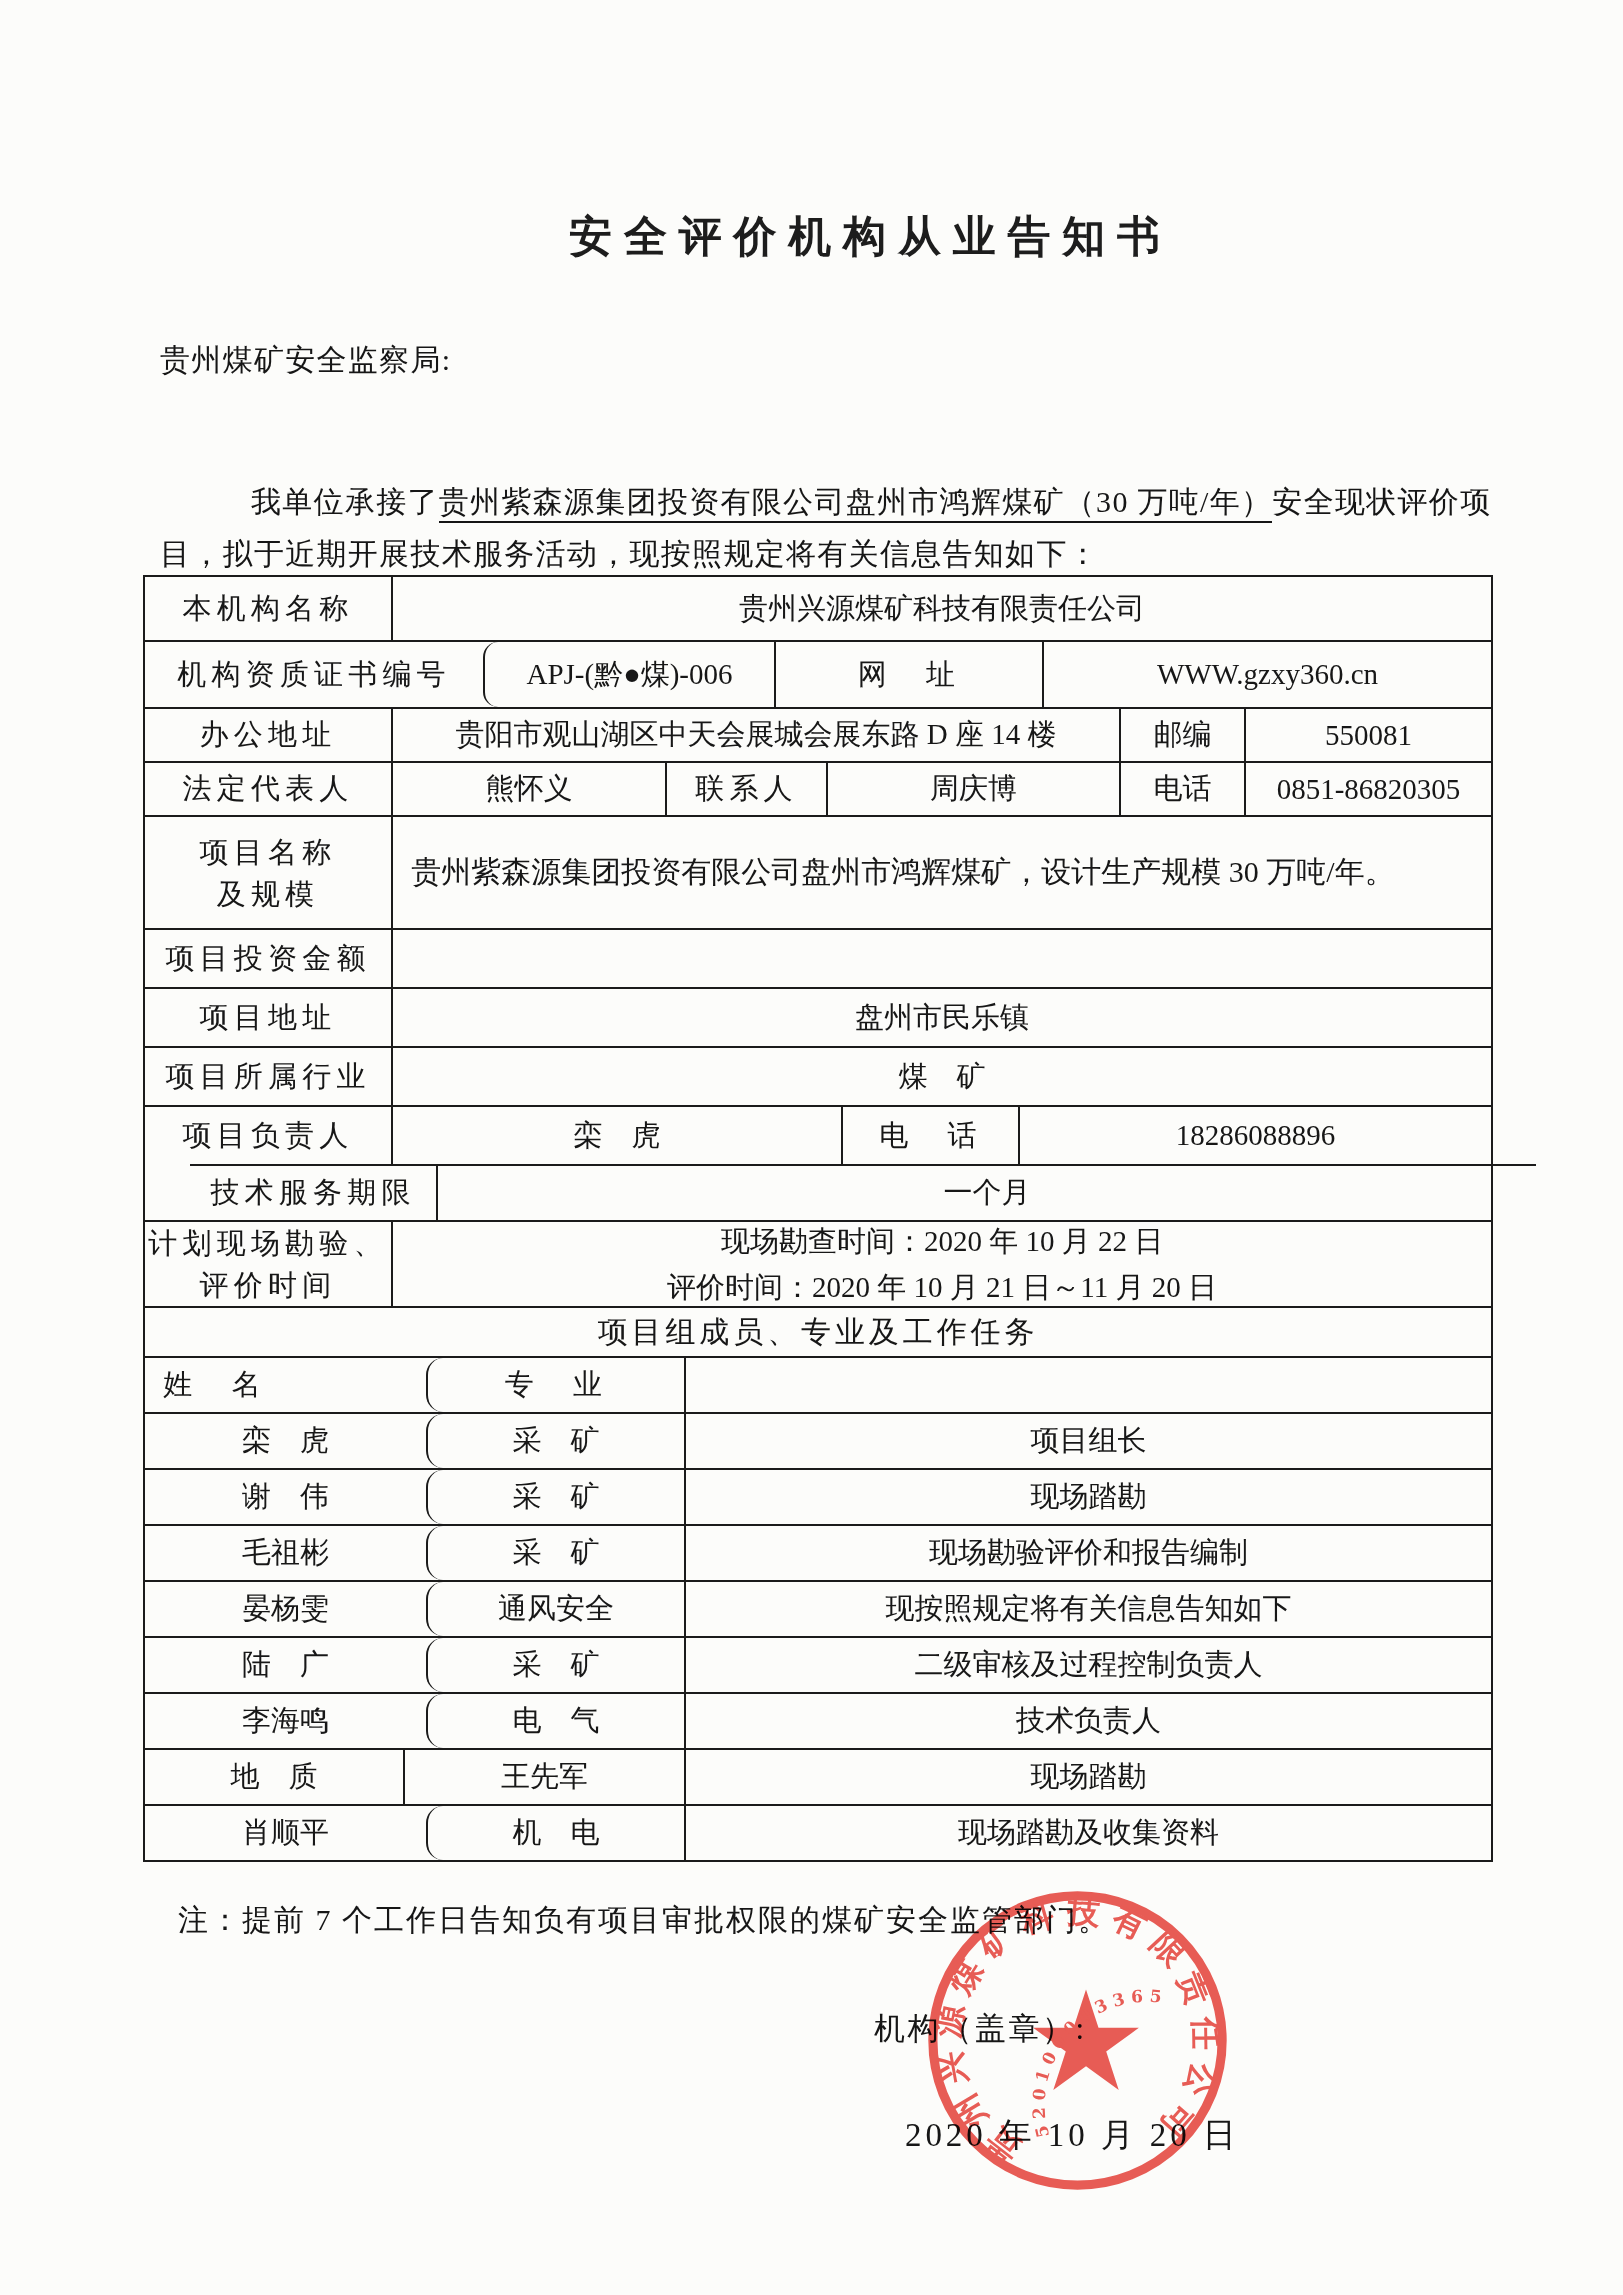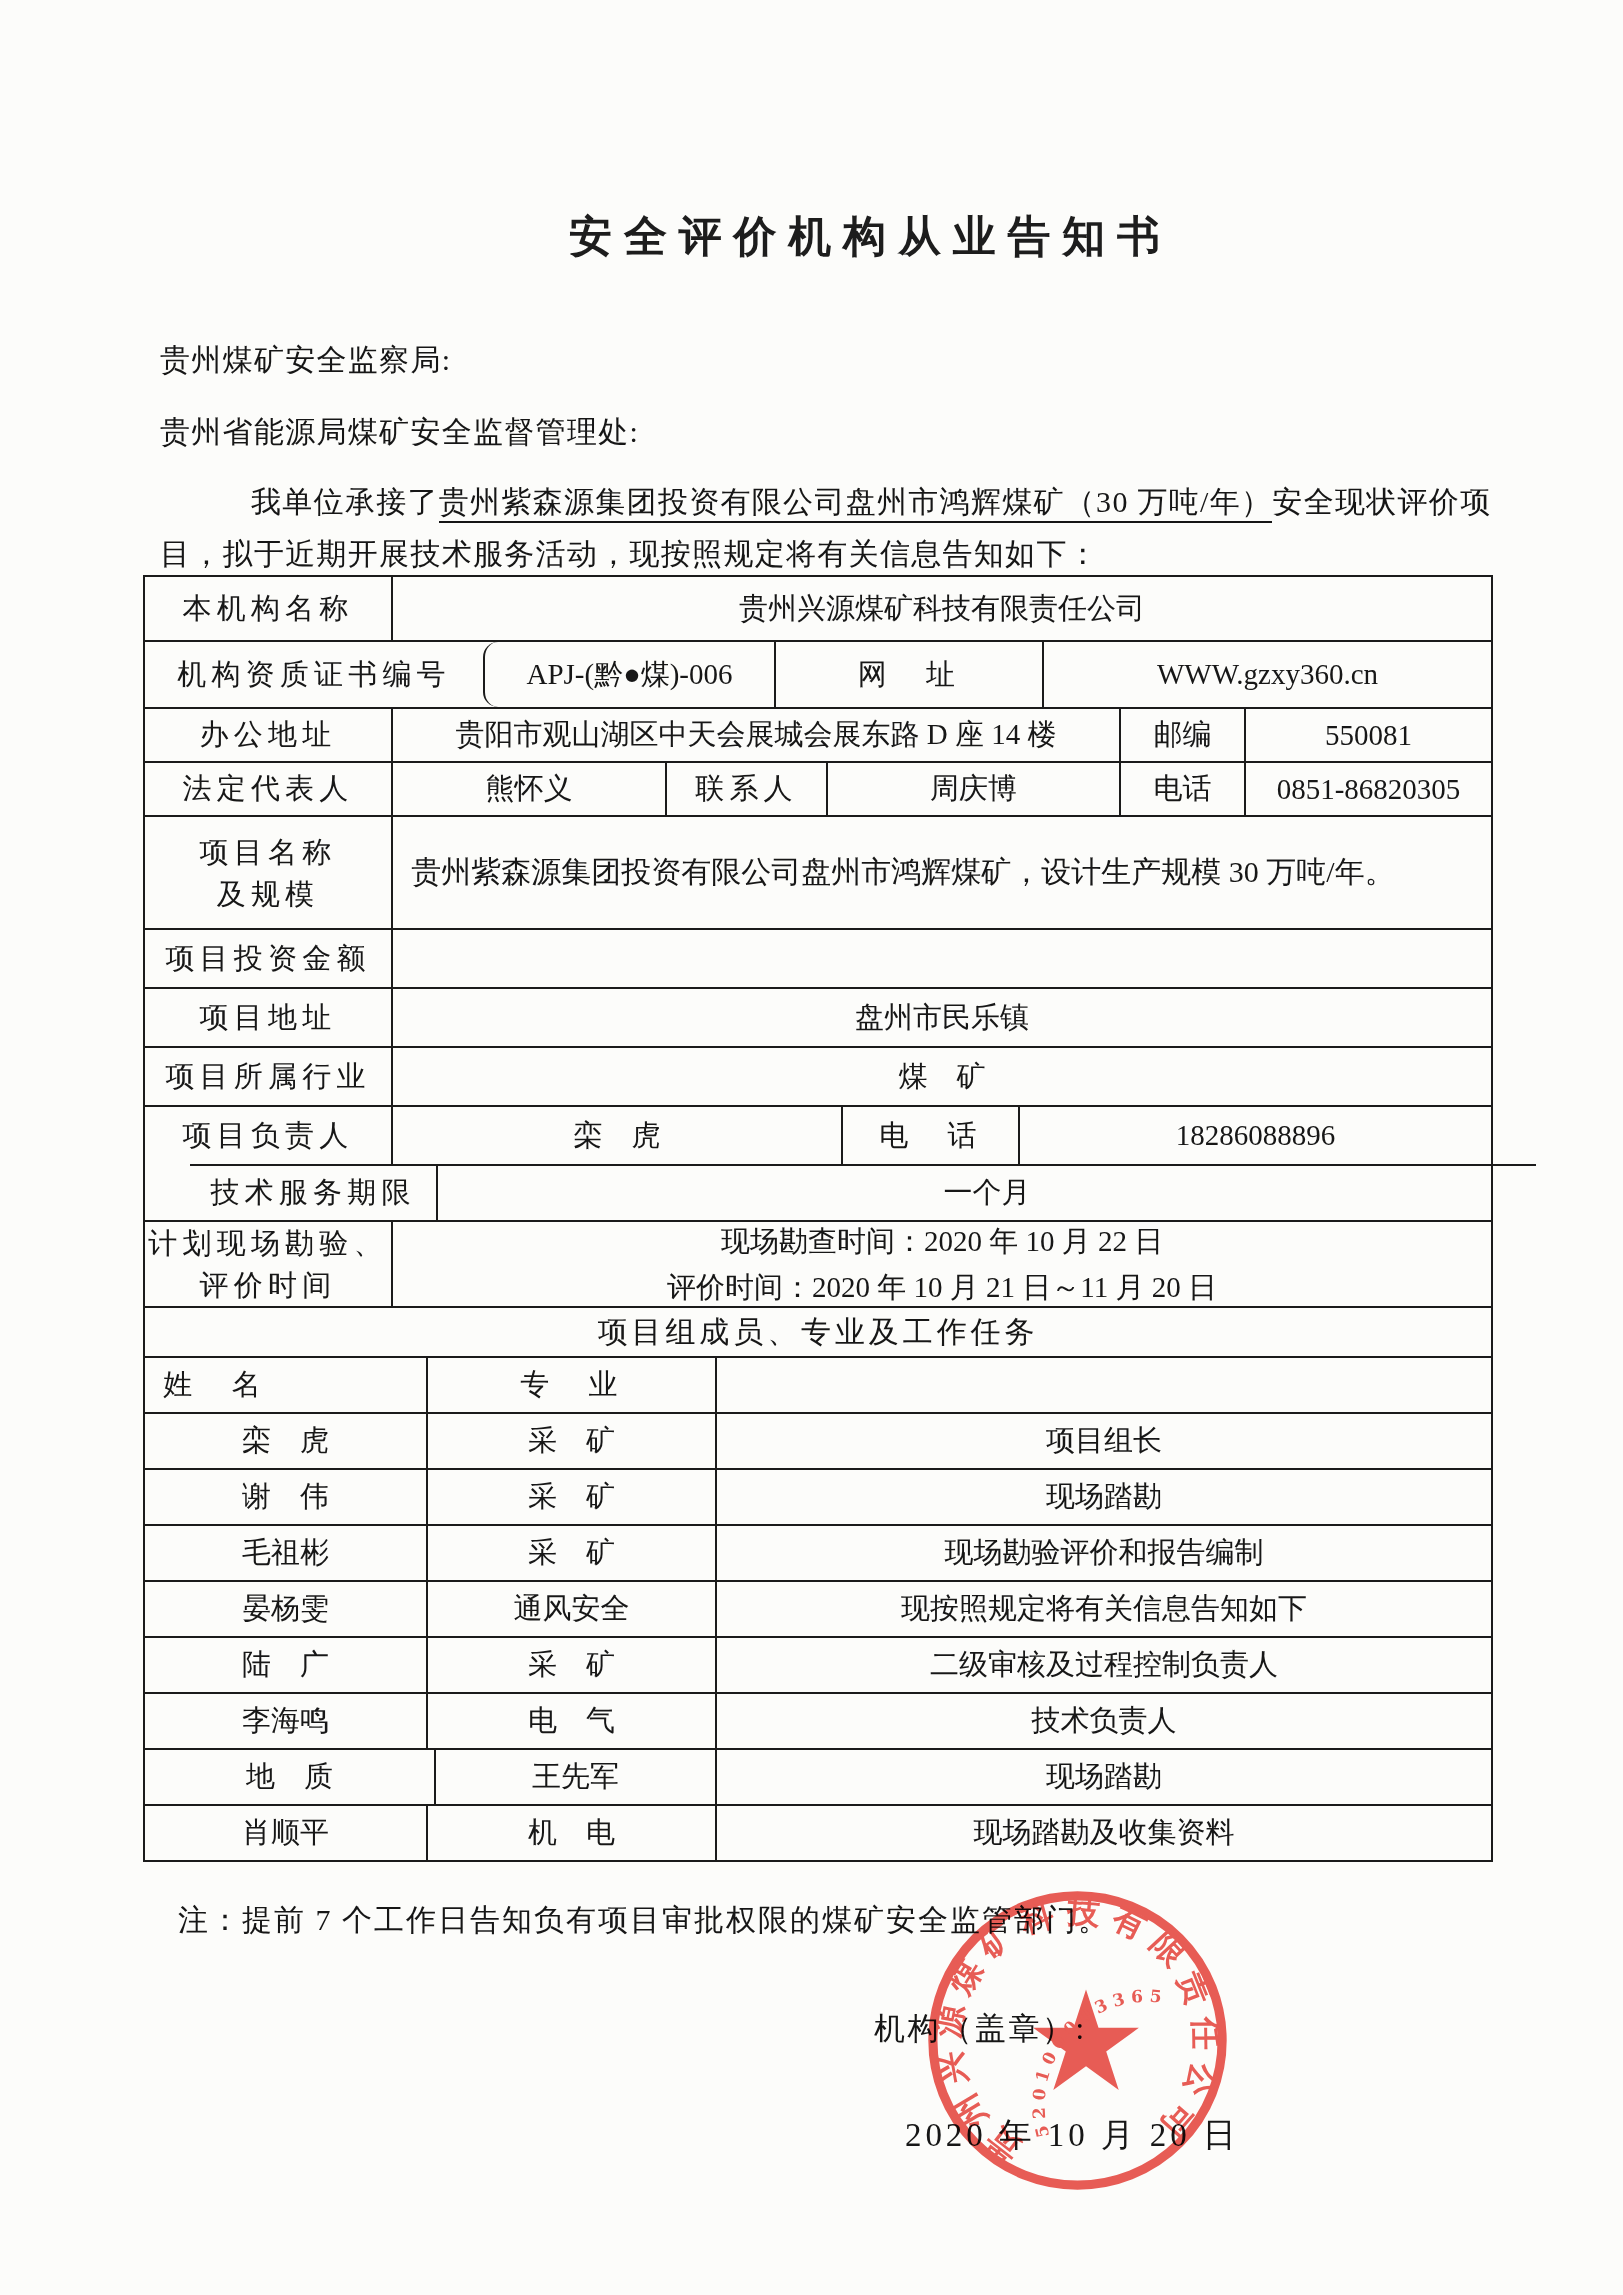--- a/index.html
+++ b/index.html
@@ -41,21 +41,21 @@
   .h-r4{height:54px;}  .h-r5{height:113px;} .h-std{height:59px;}
   .h-r10{height:56px;margin-left:45px;} .h-r11{height:86px;}.h-r12{height:50px;}
   .h-m{height:56px;}
   
   .w-lab{width:246px;flex:none;}
   .w-rest{flex:1;}
   .w-r2a{width:338px;flex:none;}.w-r2b{width:291px;flex:none;border-radius:15px;}.w-r2c{width:268px;flex:none;}
   .w-r3b{width:728px;flex:none;}.w-zip1{width:125px;flex:none;}
   .w-r4b{width:274px;flex:none;}.w-r4c{width:161px;flex:none;}.w-r4d{width:293px;flex:none;}
   .w-r9b{width:450px;flex:none;}.w-r9c{width:177px;flex:none;}
-  .w-m1{width:281px;flex:none;}.w-m2{width:289px;flex:none;}
+  .w-m1{width:281px;flex:none;}.w-m2{width:258px;flex:none;border-radius:17px;}
   .sched{line-height:46px;text-align:center;}
   .teamhdr{font-size:30px;letter-spacing:3.9px;}
   
   .note-line{top:1900px;left:178px;font-size:30px;letter-spacing:2px;}
   .stamp-label{top:2008px;left:874px;font-size:31px;letter-spacing:2.6px;}
   .date-line{top:2113px;left:905px;font-size:33px;letter-spacing:3.9px;}
   .seal{
     top:1890px;left:927px;width:301px;height:301px;
     mix-blend-mode:multiply;opacity:.9;
   }
@@ -66,21 +66,20 @@
     font-family:"DejaVu Serif",serif;}
 </style>
 </head>
 <body>
 
 <div class="page">
 
   <div class="abs doc-title">安全评价机构从业告知书</div>
 
   <div class="abs addr1">贵州煤矿安全监察局:</div>
-  <div class="abs addr2">贵州省能源局煤矿安全监督管理处:</div>
 
   <div class="abs para-line1"><span>我单位承接了</span><span class="u">贵州紫森源集团投资有限公司盘州市鸿辉煤矿（30 万吨/年）</span><span>安全现状评价项</span></div>
   <div class="abs para-line2">目，拟于近期开展技术服务活动，现按照规定将有关信息告知如下：</div>
 
   <div class="abs doc-table">
 
     <div class="trow h-r1">
       <div class="cell lab w-lab">本机构名称</div>
       <div class="cell w-rest">贵州兴源煤矿科技有限责任公司</div>
     </div>

